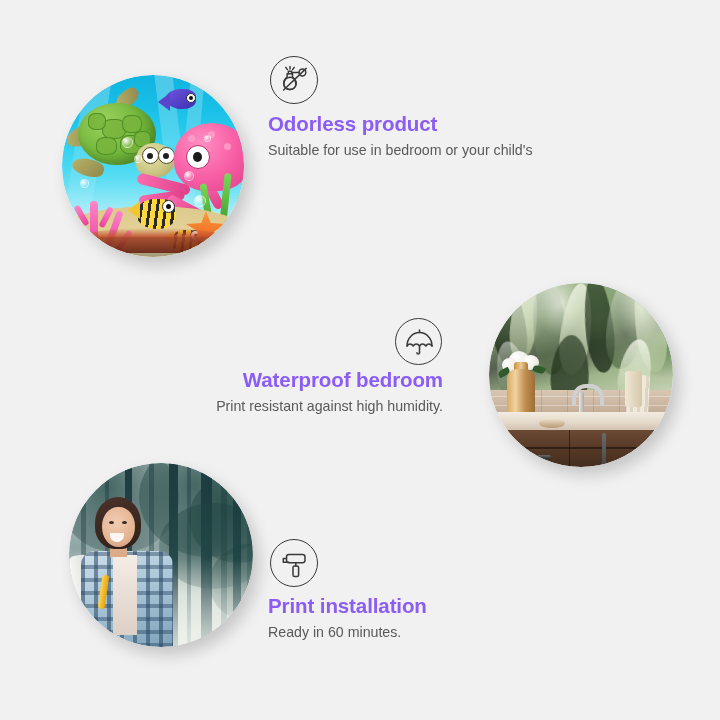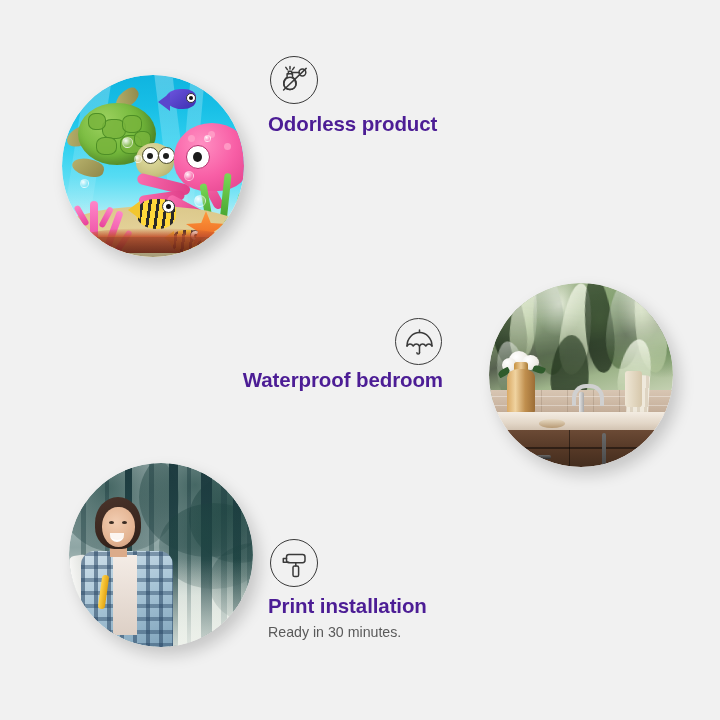--- a/index.html
+++ b/index.html
@@ -290,21 +290,21 @@
     border: 1.6px solid #3a3a3a;
     border-radius: 50%;
     box-sizing: border-box;
   }
   .icon-circle svg { position: absolute; inset: 0; }
 
   .feature-title {
     position: absolute;
     font-size: 20.5px;
     font-weight: bold;
-    color: #4c1d95;
+    color: #8b5cf6;
     letter-spacing: -0.1px;
     white-space: nowrap;
   }
   .feature-desc {
     position: absolute;
     font-size: 14.2px;
     color: #5a5a5a;
     line-height: 20px;
   }
 
@@ -510,47 +510,51 @@
 
       <path d="M16.4 12.6 l-1.6 -2.2 M19 12.1 l0 -2.6 M21.6 12.6 l1.6 -2.2"></path>
 
       <circle cx="19" cy="26.4" r="6.2"></circle>
 
       <path d="M12.6 33 L35.2 11.4"></path>
     </svg>
   </div>
   <div class="feature-title" id="title-odorless">Odorless product</div>
   <div class="feature-desc" id="desc-odorless">
+    <div>Suitable for use in bedroom or your child's</div>
   </div>
 
   <div class="icon-circle" id="icon-waterproof">
     <svg viewBox="0 0 47 47" width="47" height="47" fill="none" stroke="#3a3a3a" stroke-width="1.5" stroke-linecap="round" stroke-linejoin="round">
 
       <path d="M11 27 c0 -7.6 5.6 -13.4 12.5 -13.4 c6.9 0 12.5 5.8 12.5 13.4"></path>
 
       <path d="M11 27 c1.6 -2.7 4.5 -2.7 6.2 0 c1.6 -2.7 4.6 -2.7 6.3 0 c1.6 -2.7 4.6 -2.7 6.3 0 c1.6 -2.7 4.6 -2.7 6.2 0"></path>
 
       <path d="M23.5 27 l0 6.8"></path>
 
       <path d="M23.5 33.8 c0 1.7 -2.6 1.7 -2.6 0"></path>
 
       <path d="M23.5 13.6 l0 -2.6"></path>
     </svg>
   </div>
   <div class="feature-title" id="title-waterproof">Waterproof bedroom</div>
+  <div class="feature-desc" id="desc-waterproof">
+    <div>Print resistant against high humidity.</div>
+  </div>
 
   <div class="icon-circle" id="icon-install">
     <svg viewBox="0 0 48 48" width="48" height="48" fill="none" stroke="#3a3a3a" stroke-width="1.5" stroke-linecap="round" stroke-linejoin="round">
 
       <rect x="15.5" y="14.5" width="18.5" height="8.2" rx="2.4"></rect>
 
       <path d="M15.5 18.6 l-3.2 0 l0 3.6 l5.6 0"></path>
       <path d="M24.8 22.7 l0 3.2"></path>
 
       <rect x="22" y="25.9" width="5.6" height="10.6" rx="1.6"></rect>
     </svg>
   </div>
   <div class="feature-title" id="title-install">Print installation</div>
   <div class="feature-desc" id="desc-install">
-    <div>Ready in 30 minutes.</div>
+    <div>Ready in 60 minutes.</div>
   </div>
 
 </div>
 
 </body></html>

